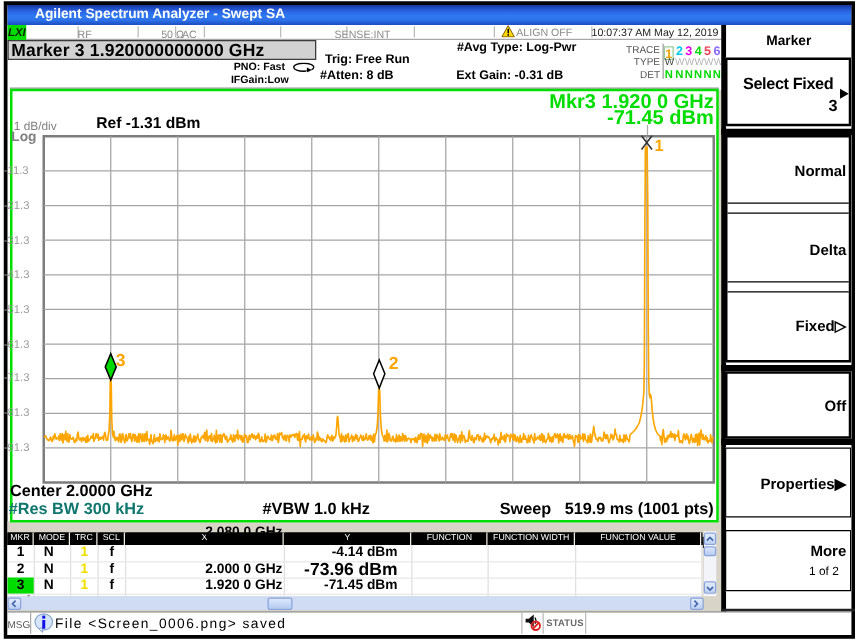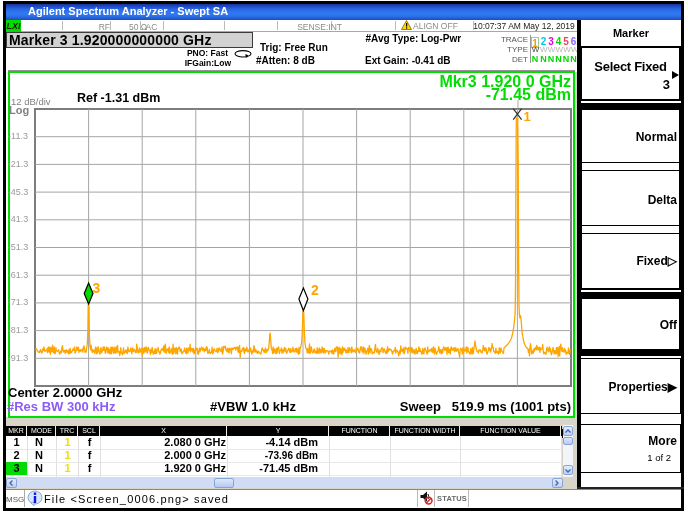--- a/index.html
+++ b/index.html
@@ -1,59 +1,59 @@
 <!DOCTYPE html>
 <html><head><meta charset="utf-8"><style>
 * { margin:0; padding:0; box-sizing:border-box; }
 body { width:688px; height:515px; background:#fff; font-family:"Liberation Sans",sans-serif; position:relative; overflow:hidden; }
 .abs { position:absolute; }
 .b { font-weight:bold; }
-.ylab { position:absolute; right:655px; width:30px; text-align:center; font-size:9px; color:#9a9a9a; }
+.ylab { position:absolute; right:655px; width:30px; text-align:left; font-size:9px; color:#9a9a9a; }
 </style></head><body>
 
 <div class="abs" style="left:3px;top:1px;width:681px;height:510px;border:3px solid #000;background:#fff;"></div>
 
 <div class="abs" style="left:6px;top:4px;width:675px;height:16px;background:linear-gradient(180deg,#16349e 0%,#2a62e2 30%,#2e7af2 55%,#2e72ea 75%,#1c4cc2 100%);color:#fff;font-weight:bold;font-size:11px;line-height:15px;padding-left:22px;">Agilent Spectrum Analyzer - Swept SA</div>
 
 <div class="abs" style="left:6px;top:20px;width:571px;height:12px;background:#fff;border-bottom:1px solid #a8a8a8;"></div>
 <div class="abs b" style="left:6px;top:20px;width:15px;height:12px;background:#00dc00;color:#102000;font-style:italic;font-size:9px;line-height:12px;text-align:center;">LXI</div>
 <div class="abs" style="left:62px;top:21px;width:1px;height:9px;background:#bbb;"></div>
 <div class="abs" style="left:110px;top:21px;width:1px;height:9px;background:#bbb;"></div>
 <div class="abs" style="left:140px;top:21px;width:1px;height:9px;background:#bbb;"></div>
 <div class="abs" style="left:163px;top:21px;width:1px;height:9px;background:#bbb;"></div>
 <div class="abs" style="left:224px;top:21px;width:1px;height:9px;background:#bbb;"></div>
 <div class="abs" style="left:277px;top:21px;width:1px;height:9px;background:#bbb;"></div>
 <div class="abs" style="left:331px;top:21px;width:1px;height:9px;background:#bbb;"></div>
 <div class="abs" style="left:395px;top:21px;width:1px;height:9px;background:#bbb;"></div>
 <div class="abs" style="left:473px;top:21px;width:1px;height:9px;background:#bbb;"></div>
-<div class="abs" style="left:62px;top:21.5px;width:48px;text-align:right;font-size:8.5px;color:#8a8a8a;">RF</div>
+<div class="abs" style="left:62px;top:21.5px;width:48px;text-align:left;font-size:8.5px;color:#8a8a8a;">RF</div>
 <div class="abs" style="left:110px;top:21.5px;width:30px;text-align:center;font-size:8.5px;color:#8a8a8a;margin-left:13px;">50 Ω</div>
 <div class="abs" style="left:140px;top:21.5px;width:23px;text-align:center;font-size:8.5px;color:#8a8a8a;">AC</div>
-<div class="abs" style="left:288px;top:21.5px;width:54px;text-align:right;font-size:8.5px;color:#8a8a8a;">SENSE:INT</div>
+<div class="abs" style="left:263px;top:21.5px;width:54px;text-align:center;font-size:8.5px;color:#8a8a8a;">SENSE:INT</div>
 <svg class="abs" style="left:401px;top:20px;" width="11" height="10" viewBox="0 0 11 10">
     <path d="M5.5 0.5 L10.5 9.5 L0.5 9.5 Z" fill="#ffd800" stroke="#806000" stroke-width="0.8"></path>
     <rect x="5" y="3" width="1.2" height="3.6" fill="#000"></rect>
     <rect x="5" y="7.3" width="1.2" height="1.3" fill="#000"></rect>
   </svg>
 <div class="abs" style="left:413px;top:21px;font-size:8.5px;color:#8a8a8a;">ALIGN OFF</div>
 <div class="abs" style="left:473px;top:21px;width:102px;text-align:center;font-size:8.5px;color:#222;">10:07:37 AM May 12, 2019</div>
 
 <div class="abs b" style="left:6px;top:32px;width:247px;height:16px;background:#d2d2d2;border:1px solid #3c3c3c;font-size:14px;line-height:15px;padding-left:2px;color:#000;letter-spacing:0.15px;">Marker 3 1.920000000000 GHz</div>
 
 <div class="abs b" style="left:148px;top:48.3px;width:80px;text-align:right;font-size:8.5px;color:#000;">PNO: Fast</div>
 <svg class="abs" style="left:234px;top:49.5px;" width="18" height="8" viewBox="0 0 18 8">
     <ellipse cx="9" cy="3.8" rx="8" ry="3.2" fill="none" stroke="#000" stroke-width="1.1"></ellipse>
     <path d="M10.5 7.6 L16.8 7.6 L13.6 3.9 Z" fill="#fff"></path>
     <path d="M11.5 4 L11.5 8 L15.5 6 Z" fill="#000"></path>
   </svg>
 <div class="abs b" style="left:151px;top:58.3px;width:80px;text-align:right;font-size:8.5px;color:#000;">IFGain:Low</div>
 <div class="abs b" style="left:260px;top:42.3px;font-size:10px;color:#000;">Trig: Free Run</div>
 <div class="abs b" style="left:256px;top:55.3px;font-size:10px;color:#000;">#Atten: 8 dB</div>
 <div class="abs b" style="left:365.5px;top:32.5px;font-size:10px;color:#000;">#Avg Type: Log-Pwr</div>
-<div class="abs b" style="left:365px;top:55px;font-size:10px;color:#000;">Ext Gain: -0.41 dB</div>
+<div class="abs b" style="left:365px;top:55px;font-size:10px;color:#000;">Ext Gain: -0.31 dB</div>
 
 <div class="abs" style="left:460px;top:35px;width:68px;text-align:right;font-size:8px;color:#555;">TRACE</div>
 <div class="abs" style="left:460px;top:45px;width:68px;text-align:right;font-size:8px;color:#555;">TYPE</div>
 <div class="abs" style="left:460px;top:54.5px;width:68px;text-align:right;font-size:8px;color:#555;">DET</div>
 <div class="abs" style="left:530px;top:35px;width:1px;height:28px;background:#999;"></div>
 <div class="abs b" style="left:531px;top:37px;width:8px;height:11px;line-height:11px;text-align:center;font-size:10px;color:#e8a000;border:1px solid #99cc99;">1</div>
 <div class="abs b" style="left:540px;top:36px;width:7px;text-align:center;font-size:10px;color:#00c8e8;">2</div>
 <div class="abs b" style="left:547.5px;top:36px;width:7px;text-align:center;font-size:10px;color:#e800e8;">3</div>
 <div class="abs b" style="left:555px;top:36px;width:7px;text-align:center;font-size:10px;color:#00d800;">4</div>
 <div class="abs b" style="left:562.5px;top:36px;width:7px;text-align:center;font-size:10px;color:#f04058;">5</div>
@@ -67,26 +67,26 @@
 <div class="abs b" style="left:562.5px;top:53.5px;width:7px;text-align:center;font-size:9px;color:#00d800;">N</div>
 <div class="abs b" style="left:570px;top:53.5px;width:7px;text-align:center;font-size:9px;color:#00d800;">N</div>
 
 <div class="abs" style="left:575px;top:72px;width:3px;height:417px;background:#d8d4c8;"></div>
 <div class="abs" style="left:6px;top:417px;width:571px;height:72px;background:#d8d4c8;"></div>
 
 <div class="abs" style="left:8px;top:71px;width:567px;height:347px;border:2px solid #00dd00;background:#fff;box-shadow:0 -1px 0 0 #9a8f9a;"></div>
 
 <div class="abs b" style="left:300px;top:72.5px;width:271px;text-align:right;font-size:16px;color:#00dd00;">Mkr3 1.920 0 GHz</div>
 <div class="abs b" style="left:300px;top:85.5px;width:271px;text-align:right;font-size:16px;color:#00dd00;">-71.45 dBm</div>
-<div class="abs" style="left:11px;top:96px;font-size:9.5px;color:#808080;">12 dB/div</div>
+<div class="abs" style="left:11px;top:96px;font-size:9.5px;color:#808080;">1 dB/div</div>
 <div class="abs b" style="left:77px;top:90.5px;font-size:12.5px;color:#000;">Ref -1.31 dBm</div>
 <div class="abs b" style="left:9px;top:104px;font-size:11px;color:#808080;text-align:right;">Log</div>
 <div class="ylab" style="top:131.2px">-11.3</div>
 <div class="ylab" style="top:158.9px">-21.3</div>
-<div class="ylab" style="top:186.6px">-45.3</div>
+<div class="ylab" style="top:186.6px">-31.3</div>
 <div class="ylab" style="top:214.3px">-41.3</div>
 <div class="ylab" style="top:242.0px">-51.3</div>
 <div class="ylab" style="top:269.7px">-61.3</div>
 <div class="ylab" style="top:297.4px">-71.3</div>
 <div class="ylab" style="top:325.1px">-81.3</div>
 <div class="ylab" style="top:352.8px">-91.3</div>
 
 <svg class="abs" style="left:0px;top:0px;" width="688" height="515" viewBox="0 0 688 515">
 <rect x="35" y="109" width="536" height="277" fill="none" stroke="#7d7d7d" stroke-width="2"></rect>
 <line x1="88.6" y1="109" x2="88.6" y2="386" stroke="#a5a5a5" stroke-width="1"></line>
@@ -112,21 +112,21 @@
 <path d="M298.9 299 L303.4 288 L307.9 299 L303.4 310.5 Z" fill="#fff" stroke="#000" stroke-width="1.2"></path>
 <line x1="518" y1="100" x2="518" y2="108" stroke="#aaa" stroke-width="1"></line>
     <path d="M513.2 108.6 L521.6 119.6 M521.6 108.6 L513.2 119.6" stroke="#333" stroke-width="1.25" fill="none"></path>
 <text x="92.5" y="293" font-family="Liberation Sans" font-size="14" font-weight="bold" fill="#ffa500">3</text>
 <text x="311" y="295" font-family="Liberation Sans" font-size="14" font-weight="bold" fill="#ffa500">2</text>
 <text x="523.5" y="121" font-family="Liberation Sans" font-size="13" font-weight="bold" fill="#ffa500">1</text>
 </svg>
 
 <div class="abs b" style="left:8px;top:385px;font-size:13px;color:#000;">Center 2.0000 GHz</div>
 <div class="abs b" style="left:400px;top:385px;width:171px;text-align:right;font-size:13px;color:#000;margin-top:41px;">Span 200.0 MHz</div>
-<div class="abs b" style="left:7px;top:398.5px;font-size:13px;color:#8b5cf6;">#Res BW 300 kHz</div>
+<div class="abs b" style="left:7px;top:398.5px;font-size:13px;color:#0f766e;">#Res BW 300 kHz</div>
 <div class="abs b" style="left:210px;top:398.5px;font-size:13px;color:#000;">#VBW 1.0 kHz</div>
 <div class="abs b" style="left:330px;top:398.5px;width:241px;text-align:right;font-size:13px;color:#000;">Sweep&nbsp;&nbsp; 519.9 ms (1001 pts)</div>
 
 <div class="abs" style="left:6px;top:426px;width:556px;height:10px;background:#000;"></div>
 <div class="abs" style="left:6px;top:426px;width:21px;height:10px;background:#000;color:#fff;font-size:7px;line-height:10px;text-align:center;border-right:1px solid #efece4;">MKR</div>
 <div class="abs" style="left:28px;top:426px;width:28px;height:10px;background:#000;color:#fff;font-size:7px;line-height:10px;text-align:center;border-right:1px solid #efece4;">MODE</div>
 <div class="abs" style="left:57px;top:426px;width:21px;height:10px;background:#000;color:#fff;font-size:7px;line-height:10px;text-align:center;border-right:1px solid #efece4;">TRC</div>
 <div class="abs" style="left:79px;top:426px;width:21px;height:10px;background:#000;color:#fff;font-size:7px;line-height:10px;text-align:center;border-right:1px solid #efece4;">SCL</div>
 <div class="abs" style="left:101px;top:426px;width:126px;height:10px;background:#000;color:#fff;font-size:7px;line-height:10px;text-align:center;border-right:1px solid #efece4;">X</div>
 <div class="abs" style="left:228px;top:426px;width:101px;height:10px;background:#000;color:#fff;font-size:7px;line-height:10px;text-align:center;border-right:1px solid #efece4;">Y</div>
@@ -141,29 +141,29 @@
 <div class="abs" style="left:100px;top:436px;width:1px;height:41px;background:#e0e0e0;"></div>
 <div class="abs" style="left:227px;top:436px;width:1px;height:41px;background:#e0e0e0;"></div>
 <div class="abs" style="left:329px;top:436px;width:1px;height:41px;background:#e0e0e0;"></div>
 <div class="abs" style="left:390px;top:436px;width:1px;height:41px;background:#e0e0e0;"></div>
 <div class="abs" style="left:460px;top:436px;width:1px;height:41px;background:#e0e0e0;"></div>
 <div class="abs" style="left:561px;top:436px;width:1px;height:41px;background:#e0e0e0;"></div>
 <div class="abs b" style="left:6px;top:436px;width:21px;height:13px;text-align:center;font-size:11px;line-height:13px;color:#000;">1</div>
 <div class="abs b" style="left:28px;top:436px;width:22px;text-align:center;font-size:11px;line-height:13px;color:#000;">N</div>
 <div class="abs b" style="left:57px;top:436px;width:21px;text-align:center;font-size:11px;line-height:13px;color:#f0e000;">1</div>
 <div class="abs b" style="left:79px;top:436px;width:21px;text-align:center;font-size:11px;line-height:13px;color:#000;">f</div>
-<div class="abs b" style="left:101px;top:436px;width:125px;text-align:right;font-size:11px;line-height:13px;color:#000;">2.080 0 GHz</div>
+<div class="abs b" style="left:101px;top:420px;width:125px;text-align:right;font-size:11px;line-height:13px;color:#000;">2.080 0 GHz</div>
 <div class="abs b" style="left:228px;top:436px;width:90px;text-align:right;font-size:11px;line-height:13px;color:#000;">-4.14 dBm</div>
 <div class="abs" style="left:6px;top:449px;width:556px;height:1px;background:#e8e8e8;"></div>
 <div class="abs b" style="left:6px;top:449px;width:21px;height:13px;text-align:center;font-size:11px;line-height:13px;color:#000;">2</div>
 <div class="abs b" style="left:28px;top:449px;width:22px;text-align:center;font-size:11px;line-height:13px;color:#000;">N</div>
 <div class="abs b" style="left:57px;top:449px;width:21px;text-align:center;font-size:11px;line-height:13px;color:#f0e000;">1</div>
 <div class="abs b" style="left:79px;top:449px;width:21px;text-align:center;font-size:11px;line-height:13px;color:#000;">f</div>
 <div class="abs b" style="left:101px;top:449px;width:125px;text-align:right;font-size:11px;line-height:13px;color:#000;">2.000 0 GHz</div>
-<div class="abs b" style="left:228px;top:449px;width:90px;text-align:right;font-size:10px;line-height:13px;color:#000;">-73.96 dBm</div>
+<div class="abs b" style="left:228px;top:449px;width:90px;text-align:right;font-size:14px;line-height:13px;color:#000;">-73.96 dBm</div>
 <div class="abs" style="left:6px;top:462px;width:556px;height:1px;background:#e8e8e8;"></div>
 <div class="abs" style="left:6px;top:462px;width:21px;height:13px;background:#00dc00;"></div>
 <div class="abs b" style="left:6px;top:462px;width:21px;height:13px;text-align:center;font-size:11px;line-height:13px;color:#000;">3</div>
 <div class="abs b" style="left:28px;top:462px;width:22px;text-align:center;font-size:11px;line-height:13px;color:#000;">N</div>
 <div class="abs b" style="left:57px;top:462px;width:21px;text-align:center;font-size:11px;line-height:13px;color:#f0e000;">1</div>
 <div class="abs b" style="left:79px;top:462px;width:21px;text-align:center;font-size:11px;line-height:13px;color:#000;">f</div>
 <div class="abs b" style="left:101px;top:462px;width:125px;text-align:right;font-size:11px;line-height:13px;color:#000;">1.920 0 GHz</div>
 <div class="abs b" style="left:228px;top:462px;width:90px;text-align:right;font-size:11px;line-height:13px;color:#000;">-71.45 dBm</div>
 <div class="abs" style="left:6px;top:475px;width:556px;height:1px;background:#e8e8e8;"></div>
 <div class="abs b" style="left:6px;top:475px;width:19px;height:2px;overflow:hidden;text-align:right;font-size:11px;line-height:13px;color:#000;">4</div>

